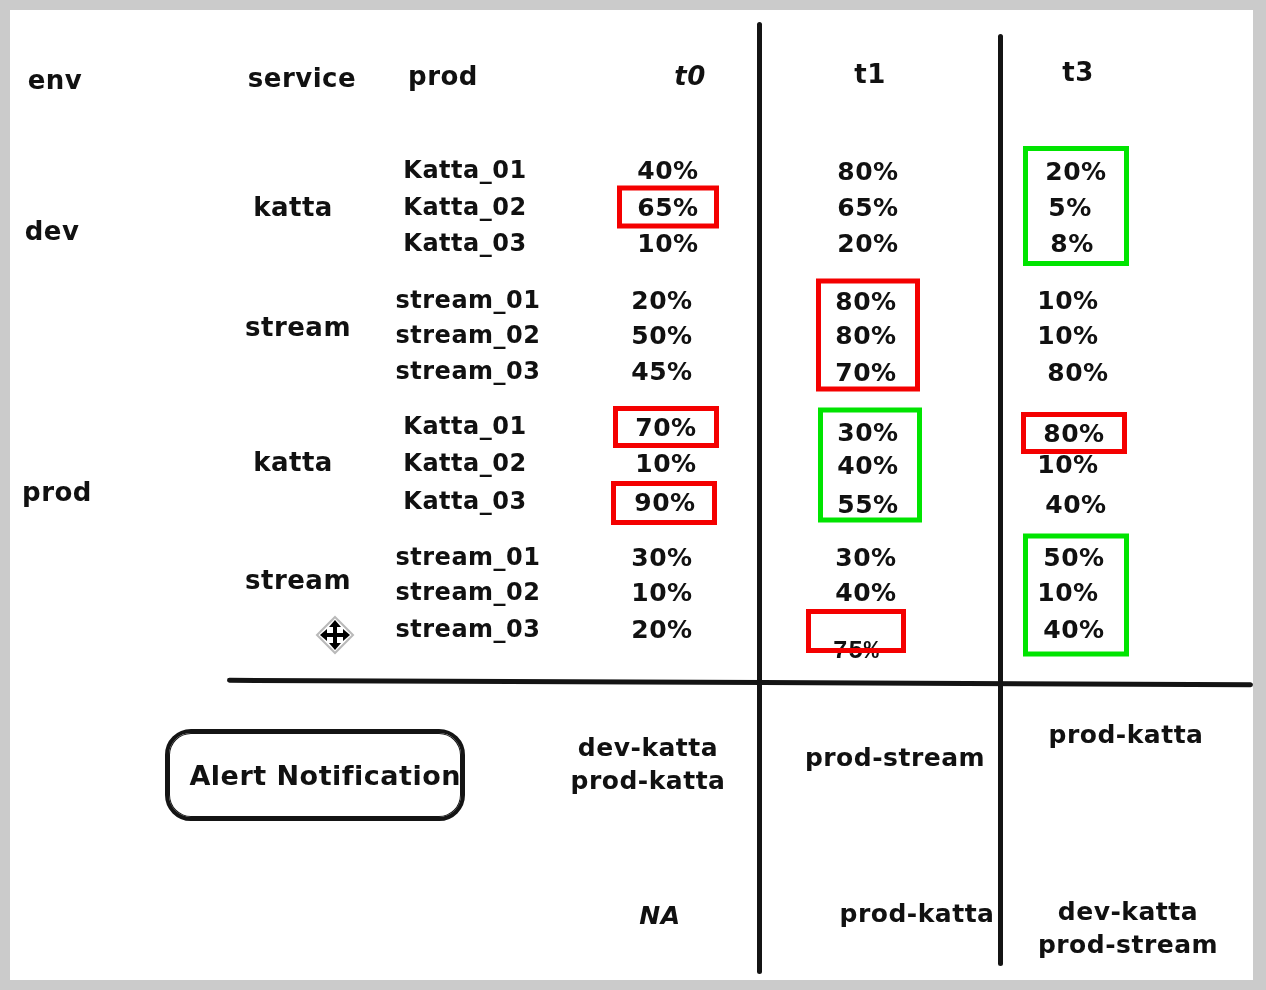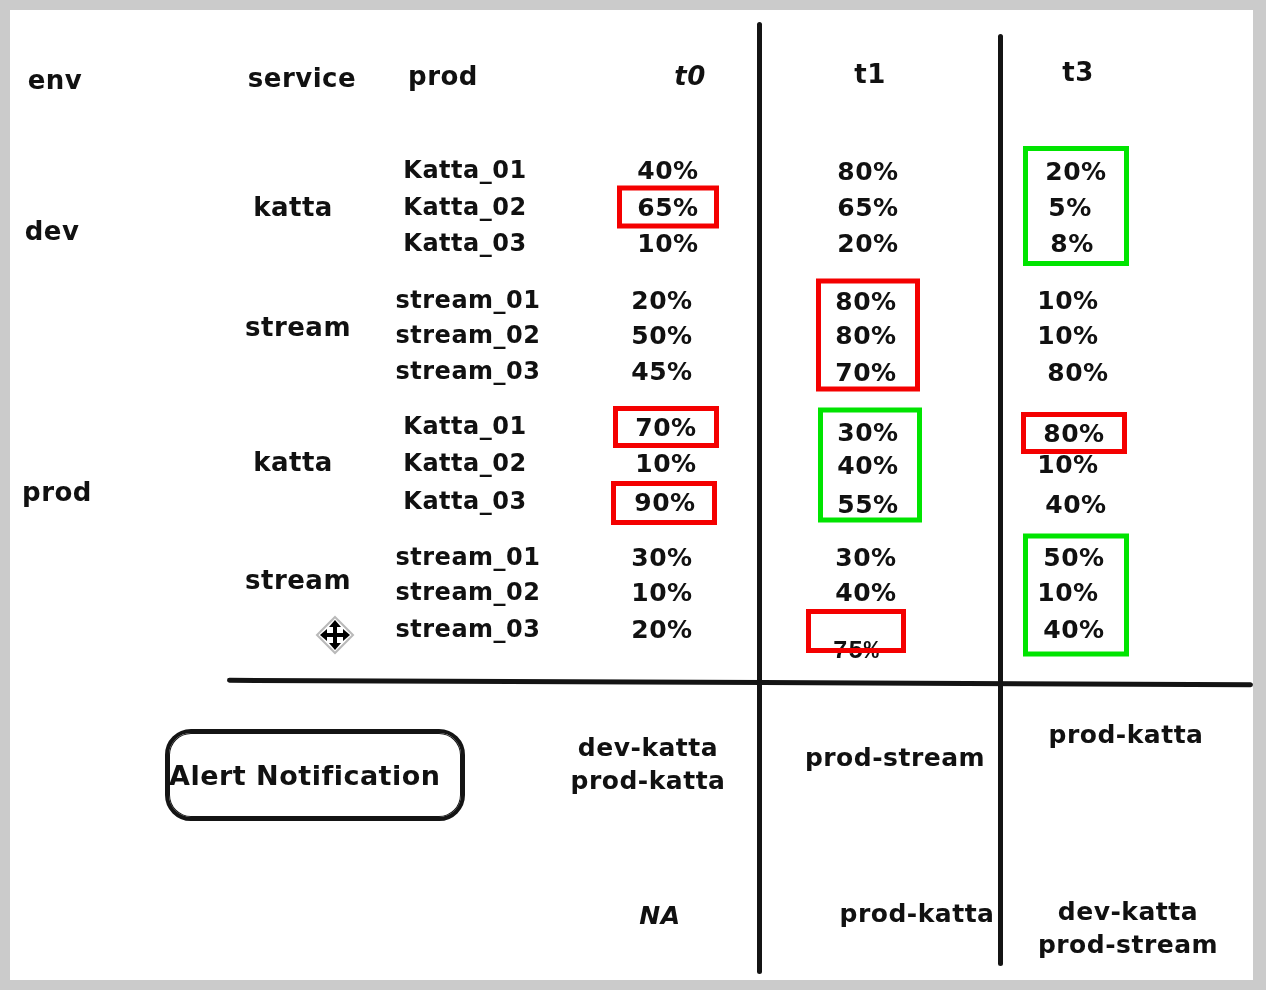--- a/index.html
+++ b/index.html
@@ -25,21 +25,21 @@
   .val{font-size:25px;}
   .hbox{
     position:absolute;transform:translate(-50%,-50%);
     background:transparent;z-index:1;
   }
   .hbox.red{border:5px solid #f40000;}
   .hbox.green{border:5px solid #00e400;}
   .line{position:absolute;background:#141414;border-radius:3px;z-index:0;}
   .notif-shape{
     position:absolute;border:4px solid #141414;border-radius:26px;
-    display:flex;align-items:center;justify-content:flex-start;
+    display:flex;align-items:center;justify-content:flex-end;
     font-size:27px;font-weight:600;letter-spacing:0.5px;
     box-shadow:0 0 0 1px #141414 inset;
   }
   .stack{
     position:absolute;transform:translate(-50%,-50%);
     display:flex;flex-direction:column;align-items:center;
     font-size:25px;font-weight:600;line-height:33px;letter-spacing:0.5px;
     white-space:nowrap;
   }
   .italic{font-style:italic;}

